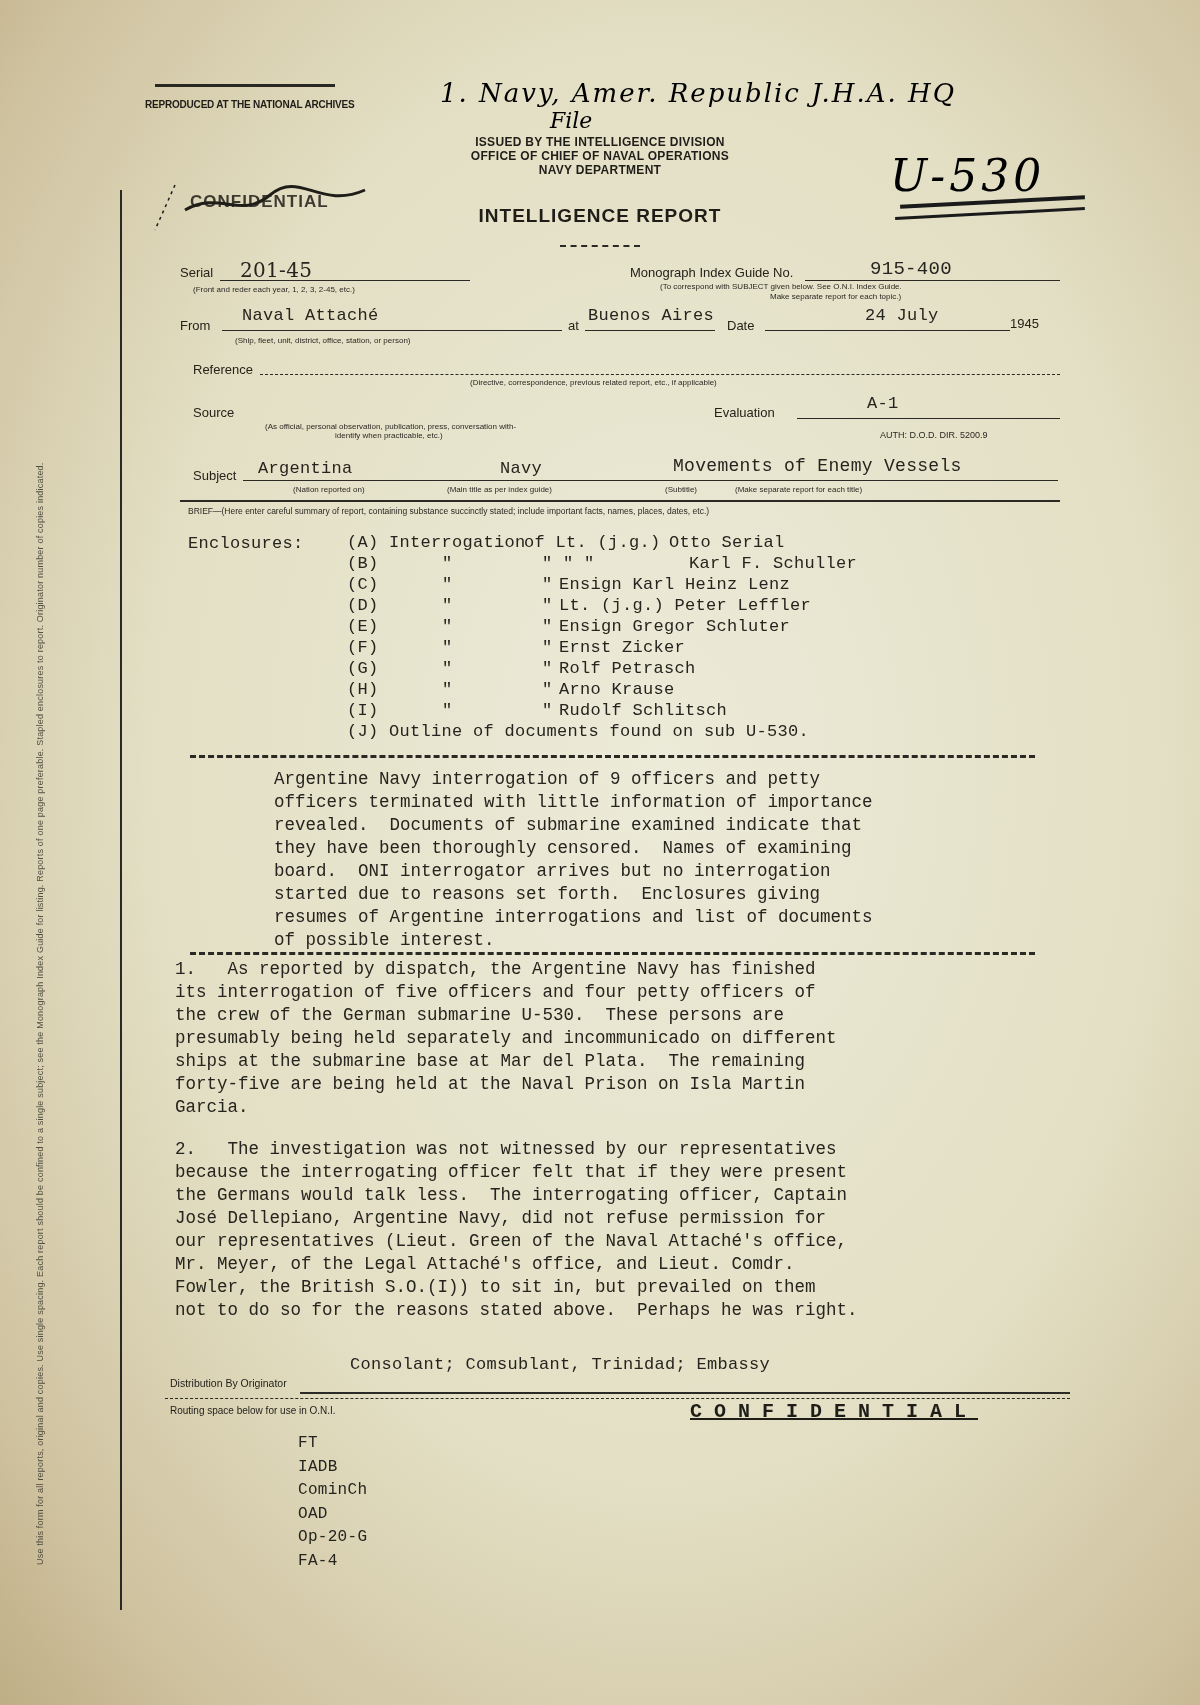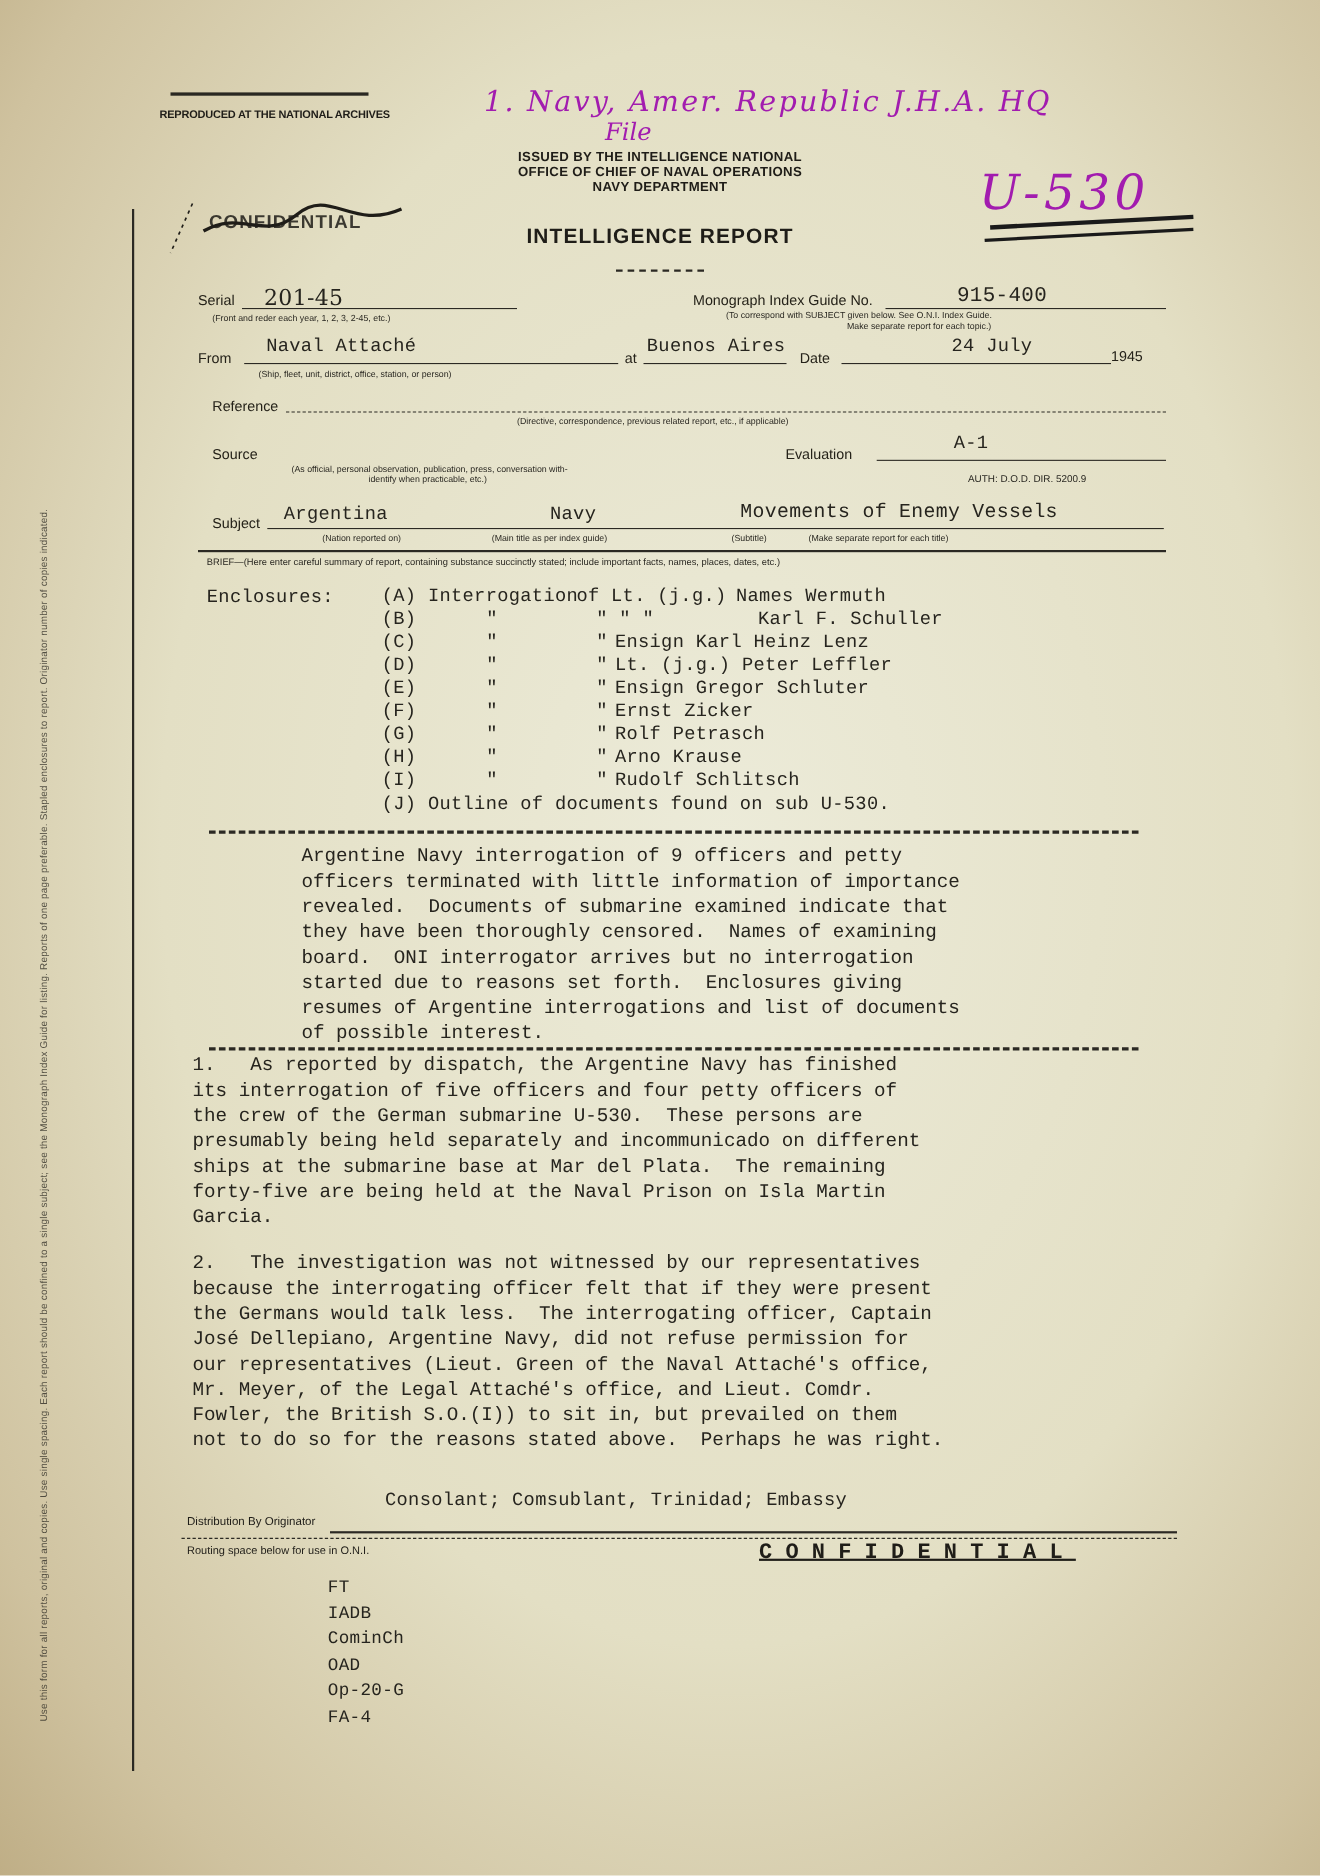--- a/index.html
+++ b/index.html
@@ -5,21 +5,21 @@
   html, body { margin: 0; padding: 0; }
   body {
     width: 1200px; height: 1705px; overflow: hidden; position: relative;
     background: radial-gradient(ellipse at 55% 45%, #ecebd9 0%, #e3dfc4 55%, #cfc29f 85%, #bfae86 100%);
     font-family: "Liberation Mono", "DejaVu Sans Mono", monospace;
     color: #1f1d18;
   }
   .abs { position: absolute; }
   .sans { font-family: "Liberation Sans", "DejaVu Sans", sans-serif; }
   .mono { font-family: "Liberation Mono", "DejaVu Sans Mono", monospace; }
-  .hand { font-family: "DejaVu Serif", serif; font-style: italic; color: #a21caf; }
+  .hand { font-family: "DejaVu Serif", serif; font-style: italic; color: #000000; }
   .small { font-size: 8px; color: #2a2822; }
   .tiny { font-size: 7px; color: #3a372e; }
   .lbl { font-size: 13px; color: #252219; }
   .typed { font-size: 17px; letter-spacing: 0.3px; color: #26241e; }
   .uline { border-bottom: 1.5px solid #2b2923; }
   .dash { border-bottom: 3px dashed #2b2923; }
   .vline { border-left: 2px solid #2b2923; }
   .body-p { font-size: 17.5px; line-height: 23px; white-space: pre; color: #26241e; }
   .center { text-align: center; }
 </style>
@@ -31,21 +31,21 @@
   <div class="abs vline" style="left:120px;top:190px;height:1420px;"></div>
   <div class="abs sans tiny" style="left:-520px;top:1000px;width:1120px;transform:rotate(-90deg);transform-origin:center;font-size:9px;letter-spacing:0.2px;opacity:0.85;">Use this form for all reports, original and copies. Use single spacing. Each report should be confined to a single subject; see the Monograph Index Guide for listing. Reports of one page preferable. Stapled enclosures to report. Originator number of copies indicated.</div>
 
   <div class="abs" style="left:155px;top:84px;width:180px;border-top:3px solid #2a2822;"></div>
   <div class="abs sans" style="left:145px;top:99px;font-size:10px;font-weight:bold;letter-spacing:-0.2px;">REPRODUCED AT THE NATIONAL ARCHIVES</div>
 
   <div class="abs hand" style="left:440px;top:78px;font-size:26px;letter-spacing:2px;">1. Navy, Amer. Republic  J.H.A.  HQ</div>
   <div class="abs hand" style="left:550px;top:108px;font-size:22px;">File</div>
 
   <div class="abs sans center" style="left:440px;top:135px;width:320px;font-size:12px;line-height:14px;font-weight:bold;letter-spacing:0.3px;">
-    <div>ISSUED BY THE INTELLIGENCE NATIONAL</div>
+    <div>ISSUED BY THE INTELLIGENCE DIVISION</div>
     <div>OFFICE OF CHIEF OF NAVAL OPERATIONS</div>
     <div>NAVY DEPARTMENT</div>
   </div>
   <div class="abs sans center" style="left:440px;top:205px;width:320px;font-size:19px;font-weight:bold;letter-spacing:1px;">INTELLIGENCE REPORT</div>
 
   <div class="abs sans" style="left:190px;top:192px;font-size:17px;font-weight:bold;letter-spacing:1px;opacity:0.85;">CONFIDENTIAL</div>
   <svg class="abs" style="left:180px;top:180px;" width="190" height="40">
     <path d="M5 30 C 40 10, 60 40, 90 15 S 140 30, 185 10" stroke="#1f1d18" stroke-width="3" fill="none"></path>
   </svg>
   <svg class="abs" style="left:150px;top:180px;" width="30" height="60">
@@ -111,21 +111,21 @@
 
   <div class="abs" style="left:180px;top:500px;width:880px;border-top:2px solid #2b2923;"></div>
   <div class="abs sans small" style="left:188px;top:506px;font-size:8.5px;">BRIEF—(Here enter careful summary of report, containing substance succinctly stated; include important facts, names, places, dates, etc.)</div>
 
   <div class="abs typed" style="left:188px;top:534px;">Enclosures:</div>
   <div class="abs" style="left:347px;top:533px;">
     <div class="typed" style="display:flex;height:21px;">
       <span style="width:42px;">(A)</span>
       <span style="width:135px;">Interrogation</span>
       <span style="width:145px;">of Lt. (j.g.)</span>
-      <span>Names Wermuth</span>
+      <span>Otto Serial</span>
     </div>
     <div class="typed" style="display:flex;height:21px;">
       <span style="width:95px;">(B)</span>
       <span style="width:100px;">"</span>
       <span style="width:147px;">"  "   "</span>
       <span>Karl F. Schuller</span>
     </div>
     <div class="typed" style="display:flex;height:21px;">
       <span style="width:95px;">(C)</span>
       <span style="width:100px;">"</span>

